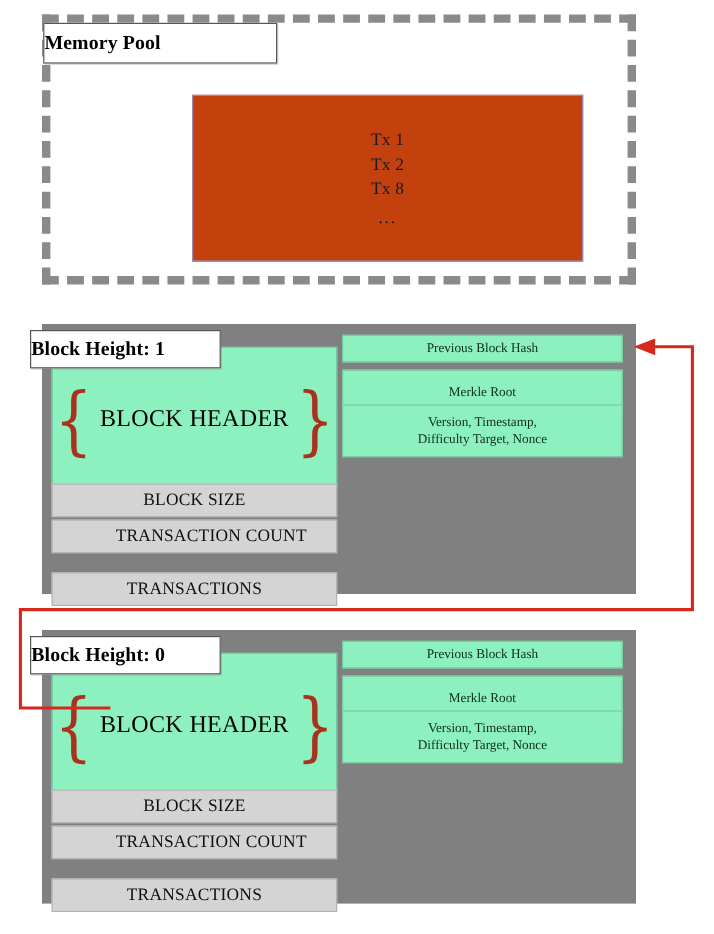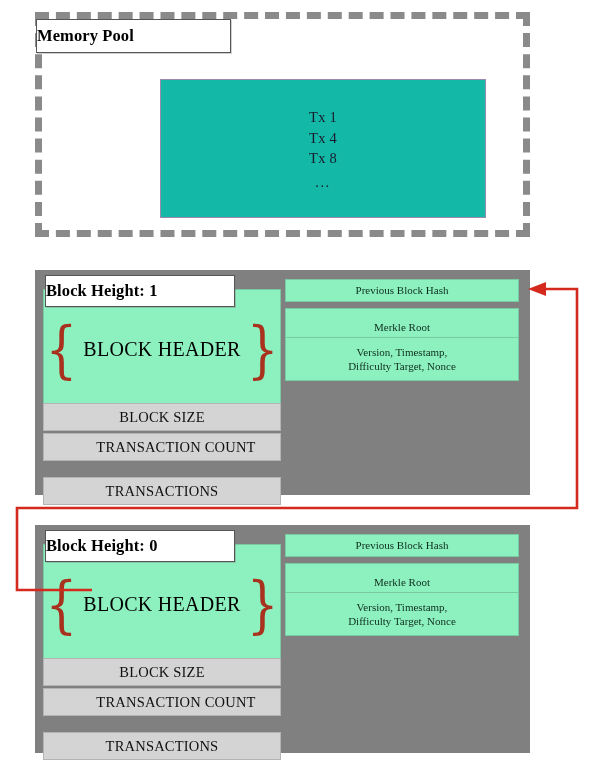--- a/index.html
+++ b/index.html
@@ -24,21 +24,21 @@
     height: 225px;
     box-sizing: border-box;
     border: 7px dashed #8a8a8a;
   }
   #mempool-tx-box {
     position: absolute;
     left: 118px;
     top: 60px;
     width: 326px;
     height: 139px;
-    background: #14b8a6;
+    background: #c2410c;
     border: 1px solid #9b8ab0;
     box-sizing: border-box;
     display: flex;
     flex-direction: column;
     align-items: center;
     justify-content: flex-start;
     padding-top: 27px;
   }
   .tx-line {
     font-size: 14.5px;
@@ -78,22 +78,22 @@
     position: absolute;
     background: #808080;
     left: 35px;
     width: 495px;
     box-sizing: border-box;
   }
   #block-1 { top: 270px;  height: 225px; }
   #block-0 { top: 525px;  height: 228px; }
 
   .block-label {
-    left: 45px;
-    width: 190px;
+    left: 25px;
+    width: 159px;
     height: 32px;
   }
   #block-1-label { top: 275px; }
   #block-0-label { top: 530px; }
 
   
   .header-pane {
     position: absolute;
     left: 8px;
     width: 238px;
@@ -179,21 +179,21 @@
     pointer-events: none;
     z-index: 60;
   }
 </style>
 </head>
 <body>
 
 <div id="mempool-container">
   <div id="mempool-tx-box">
     <div class="tx-line">Tx 1</div>
-    <div class="tx-line">Tx 4</div>
+    <div class="tx-line">Tx 2</div>
     <div class="tx-line">Tx 8</div>
     <div class="tx-line ellipsis">...</div>
   </div>
 </div>
 <div class="label-box" id="mempool-label">Memory Pool</div>
 
 <div class="block" id="block-1">
   <div class="header-pane">
     <div class="header-inner">
       <span class="brace">{</span>

